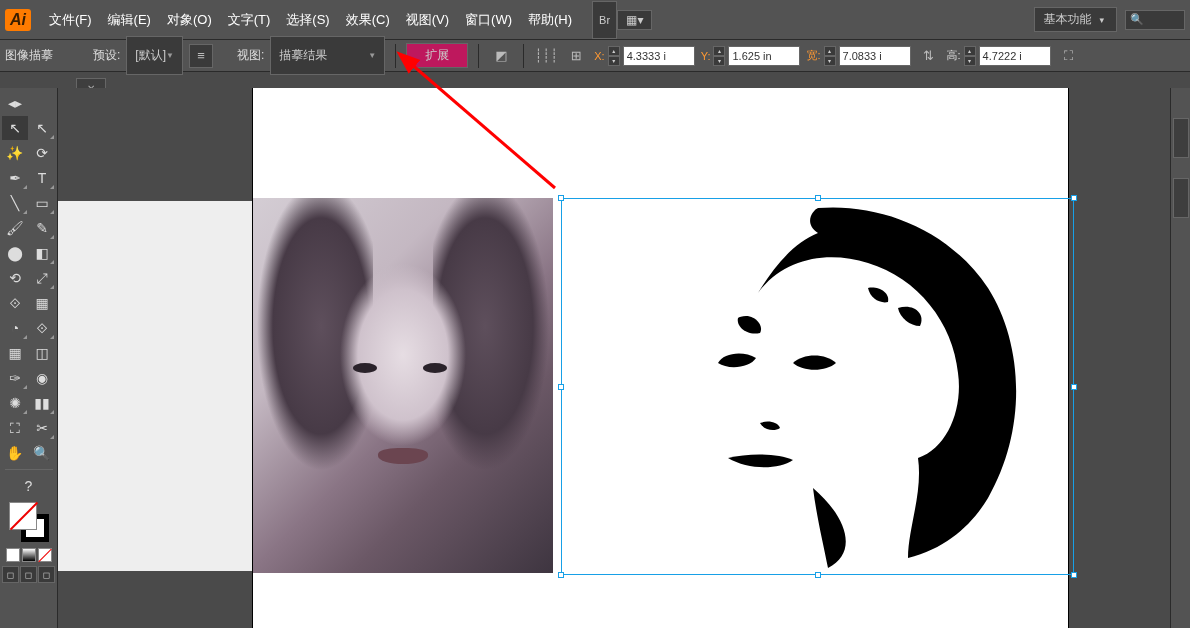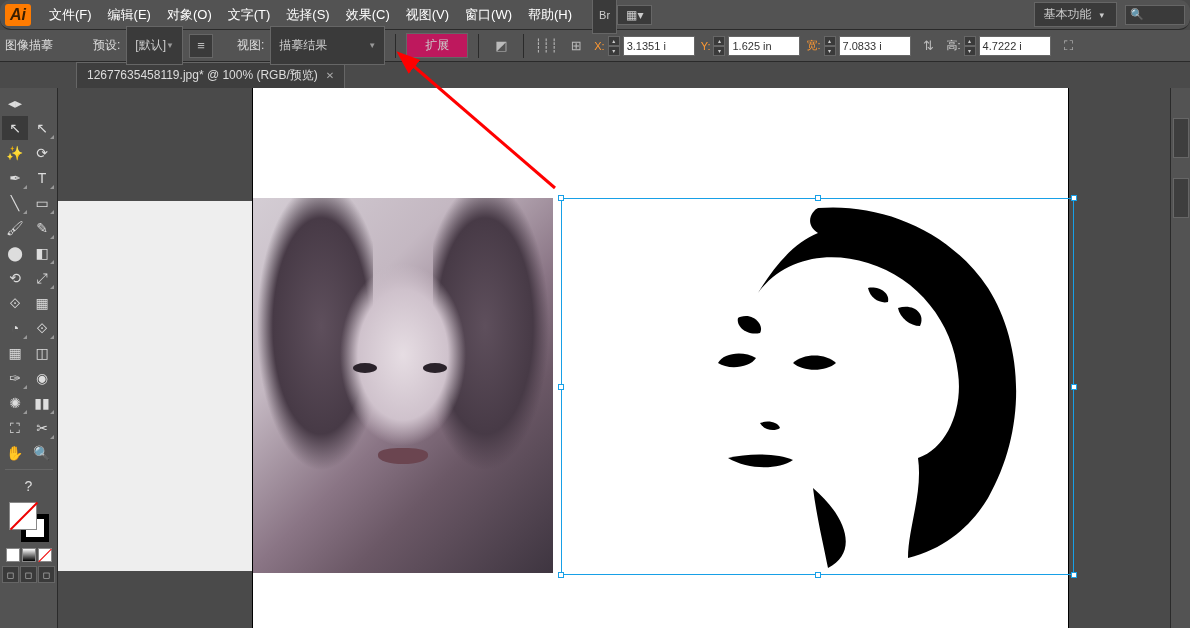--- a/index.html
+++ b/index.html
@@ -1,17 +1,17 @@
 <!DOCTYPE html>
 <html><head>
 <meta charset="utf-8">
 <style>
 * { margin:0; padding:0; box-sizing:border-box; font-family:"Microsoft YaHei",Arial,sans-serif; }
 body { background:#4a4a4a; width:1190px; height:628px; overflow:hidden; position:relative; color:#ccc; font-size:12px; }
-.menubar { height:30px; background:#535353; display:flex; align-items:center; padding:0 5px; border-bottom:1px solid #2a2a2a;border-radius:11px; }
+.menubar { height:40px; background:#535353; display:flex; align-items:center; padding:0 5px; border-bottom:1px solid #2a2a2a; }
 .app-logo { background:#ff7b00; color:#3a1e00; font-weight:bold; font-size:16px; padding:2px 5px; border-radius:3px; margin-right:10px; font-style:italic; }
 .menubar-item { padding:0 8px; color:#ffffff; font-size:13px; cursor:pointer; }
 .menubar-right { margin-left:auto; display:flex; align-items:center; gap:8px; }
 .br-icon { background:#3a3a3a; border:1px solid #666; padding:12px 6px; font-size:11px; }
 .panel-toggle { background:#3a3a3a; border:1px solid #666; padding:2px 8px; }
 .workspace-dd { background:#3a3a3a; border:1px solid #666; padding:3px 12px 3px 8px; position:relative; }
 .workspace-dd::after { content:"▾"; margin-left:8px; font-size:9px; }
 .search-bar { background:#3a3a3a; border:1px solid #666; width:60px; height:20px; display:flex; align-items:center; padding-left:4px; }
 .search-icon { font-size:11px; color:#999; }
 
@@ -132,21 +132,21 @@
   <div class="sep"></div>
   <div class="icon-btn">┊┊┊</div>
   <div class="icon-btn">⊞</div>
 
   <div class="num-field">
     <span class="lbl">X:</span>
     <div class="spinner">
         <div>▴</div>
         <div>▾</div>
       </div>
-    <div class="num-input">3.1351 i</div>
+    <div class="num-input">4.3333 i</div>
   </div>
   <div class="num-field">
     <span class="lbl">Y:</span>
     <div class="spinner">
         <div>▴</div>
         <div>▾</div>
       </div>
     <div class="num-input">1.625 in</div>
   </div>
   <div class="num-field">
@@ -175,21 +175,20 @@
         <marker id="ah" markerWidth="10" markerHeight="10" refX="2" refY="3" orient="auto">
           <path d="M0,0 L0,6 L8,3 z" fill="#ff0000"></path>
         </marker>
       </defs>
   <line x1="150" y1="130" x2="5" y2="5" stroke="#ff0000" stroke-width="3" marker-end="url(#ah)"></line>
     </svg>
 </div>
 
 <div class="doc-tab-bar">
   <div class="doc-tab">
-    <span>12677635458119.jpg* @ 100% (RGB/预览)</span>
     <span class="close">✕</span>
   </div>
 </div>
 
 <div class="workspace">
 
   <div class="toolbox">
     <div class="tool-grid">
       <div class="tool">◂▸</div>
         <div class="tool" style="visibility:hidden"></div>

